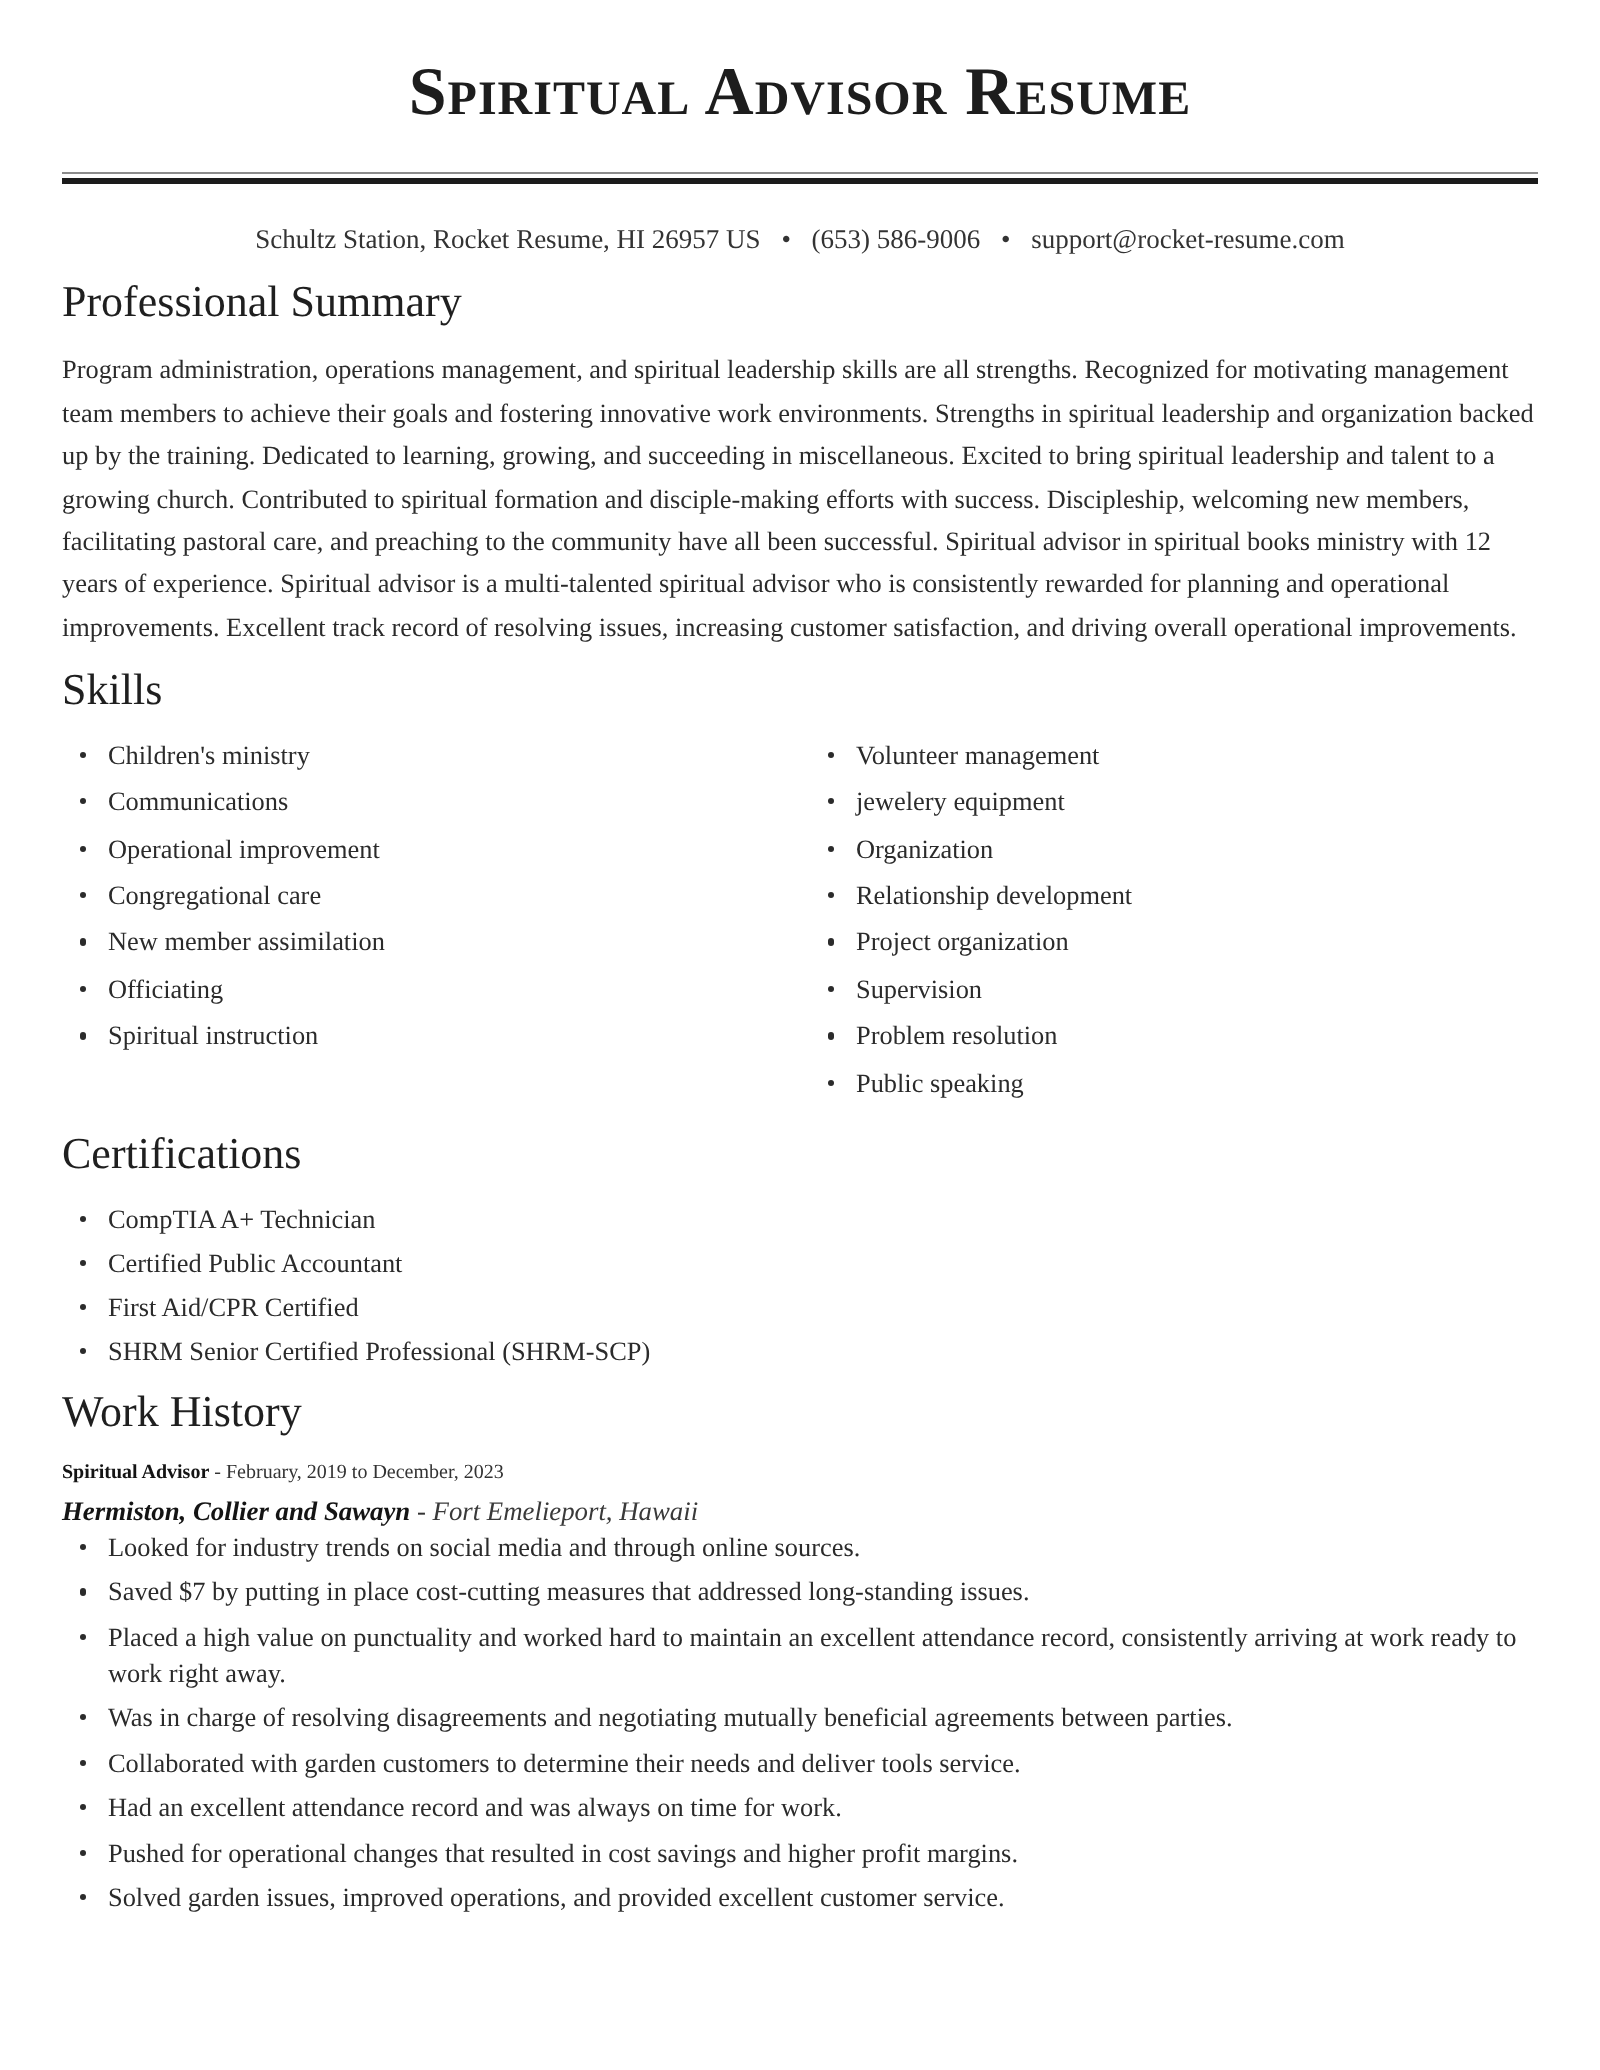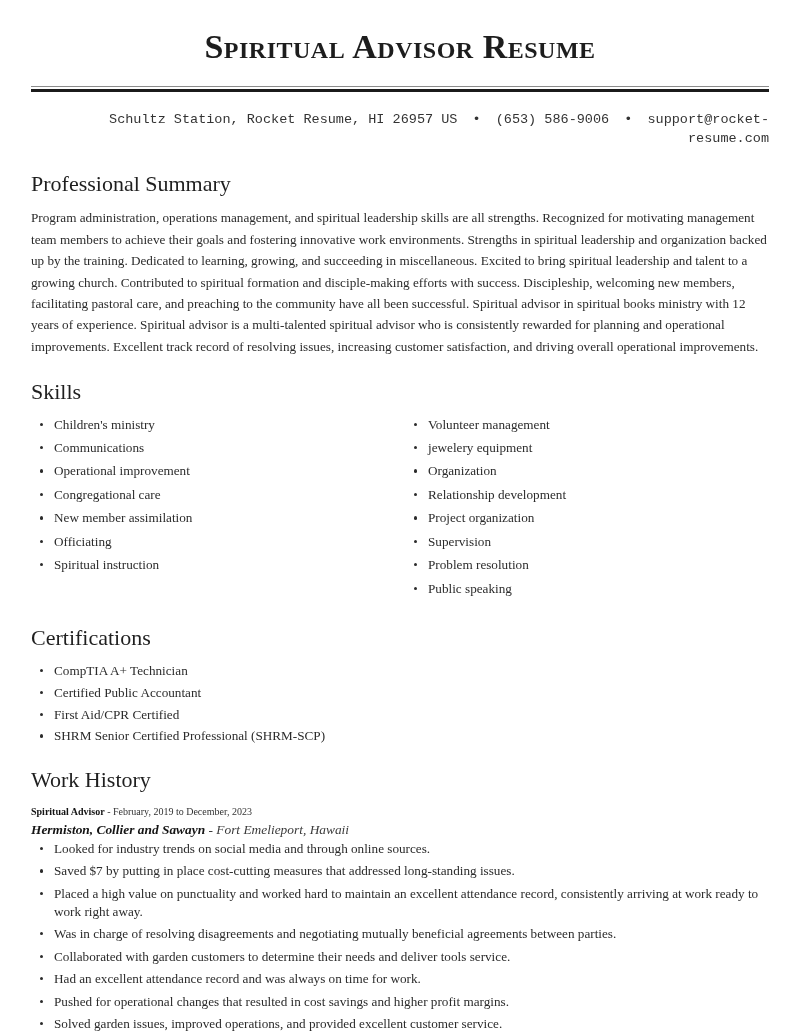--- a/index.html
+++ b/index.html
@@ -42,35 +42,34 @@
   }
   .title-rule .gap {
     height: 2px;
     background: #ffffff;
   }
   .title-rule .thick {
     height: 3px;
     background: #1b1b1b;
   }
   .contact-line {
-    text-align: right;
+    text-align: center;
     font-size: 13.5px;
     color: #333333;
     margin-top: 18px;
     line-height: 1.4;
-    font-family: Liberation Mono, monospace;
   }
   .contact-sep {
     padding: 0 7px;
     color: #333333;
   }
 
   
   .section {
-    margin-top: 21px;
+    margin-top: 7px;
   }
   .section-heading {
     font-size: 22px;
     font-weight: normal;
     color: #1f1f1f;
     margin: 0 0 10px 0;
     line-height: 1.25;
   }
   .summary-text {
     font-size: 13.2px;

